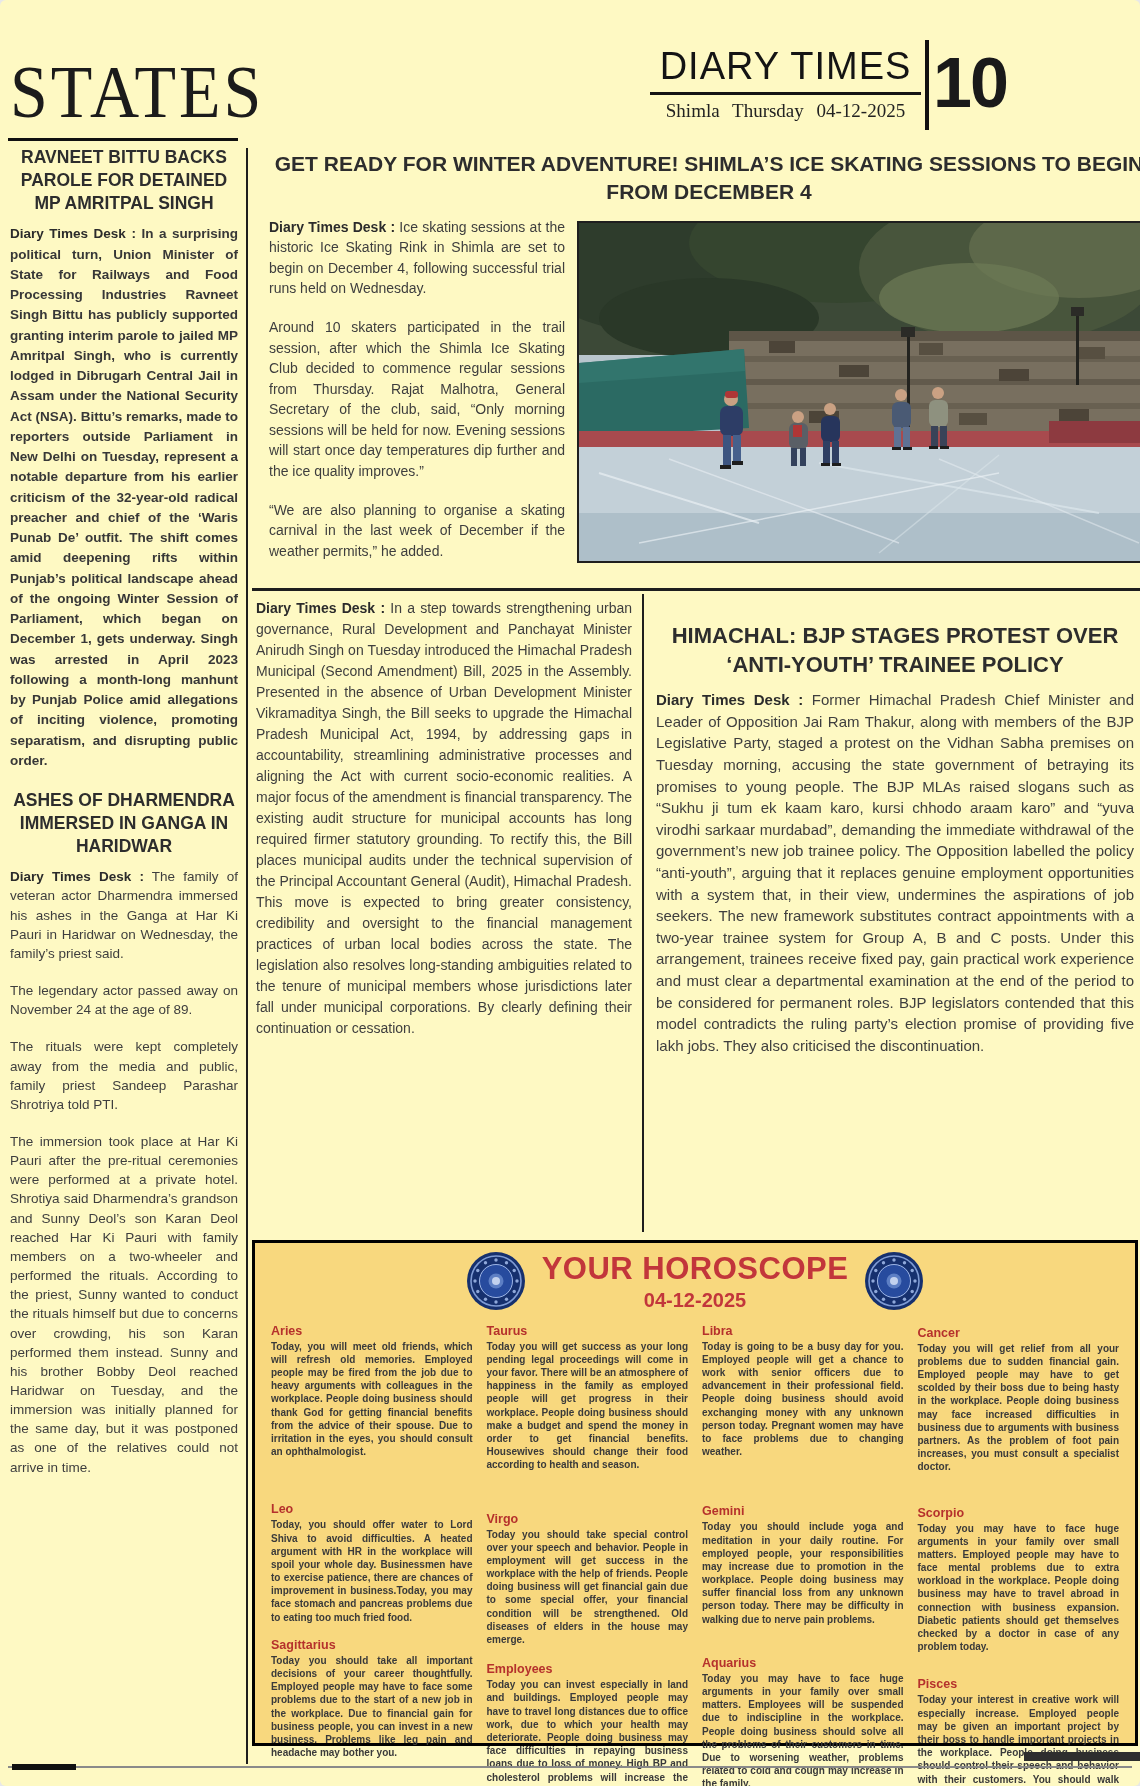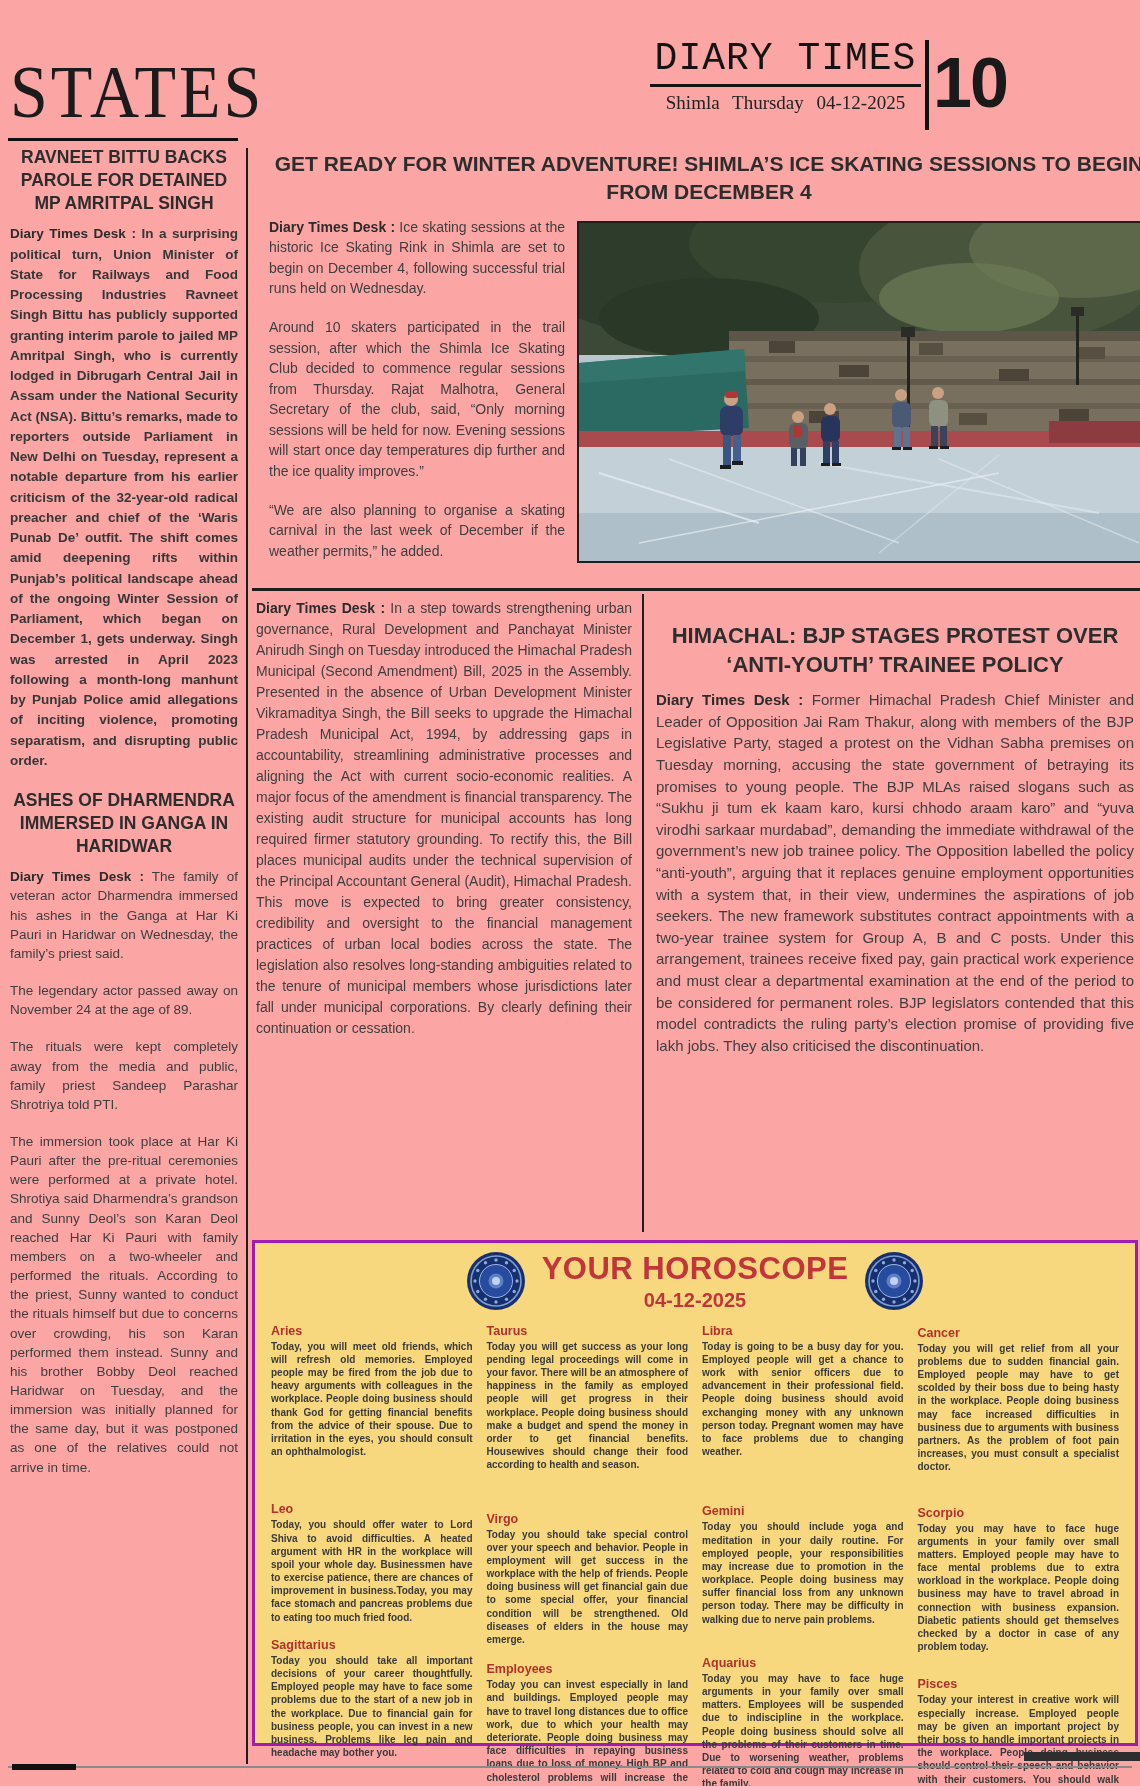--- a/index.html
+++ b/index.html
@@ -1,25 +1,25 @@
 <!DOCTYPE html>
 <html><head>
 <meta charset="utf-8">
 <style>
   html,body{margin:0;padding:0;background:#e8e8e8;}
-  .page{position:relative;width:1140px;height:1786px;background:#fca5a5;margin:0 auto;
-        font-family:"Liberation Sans",sans-serif;color:#333;overflow:hidden;}
+  .page{position:relative;width:1140px;height:1786px;background:#fef9c3;margin:0 auto;
+        font-family:"Liberation Sans",sans-serif;color:#333;overflow:hidden;border-radius:6px;}
 
   
   .states{position:absolute;left:10px;top:58px;font-family:"Liberation Serif",serif;
           font-size:68px;letter-spacing:3px;color:#1b1b1b;line-height:1;transform:scaleY(1.08);}
   .states-rule{position:absolute;left:8px;top:138px;width:230px;height:3px;background:#111;}
   .mast-right{position:absolute;left:648px;top:38px;width:275px;text-align:center;}
-  .paper-name{font-family:Liberation Mono, monospace;font-size:38px;color:#141414;
-              letter-spacing:1px;white-space:nowrap;line-height:1.1;}
+  .paper-name{font-family:Liberation Sans, sans-serif;font-size:38px;color:#141414;
+              letter-spacing:1px;white-space:nowrap;line-height:1.1;margin-top:8px;}
   .mast-underline{height:3px;background:#141414;margin:4px 2px 5px 2px;}
   .mast-dateline{font-family:"Liberation Serif",serif;font-size:19px;color:#222;
                  word-spacing:8px;white-space:nowrap;text-align:center;}
   .mast-vbar{position:absolute;left:925px;top:40px;width:4px;height:90px;background:#111;}
   .page-number{position:absolute;left:933px;top:48px;font-size:70px;font-weight:900;
                color:#1a1a1a;letter-spacing:-2px;line-height:1;}
 
   
   .vdiv1{position:absolute;left:246px;top:148px;width:2px;height:1616px;background:#1e1e1e;}
   .hdiv-skating{position:absolute;left:252px;top:588px;width:888px;height:3px;background:#1e1e1e;}
@@ -49,21 +49,21 @@
   .municipal{position:absolute;left:256px;top:598px;width:376px;}
   .municipal h2{font-size:21px;}
   .municipal .body-text{font-size:14px;line-height:1.5;}
 
   .protest{position:absolute;left:656px;top:622px;width:478px;}
   .protest h2{font-size:22px;}
   .protest .body-text{font-size:15px;line-height:1.44;}
 
   
   .horoscope{position:absolute;left:252px;top:1240px;width:886px;height:506px;
-             background:#f8d87e;border:3px solid #a21caf;box-sizing:border-box;}
+             background:#f8d87e;border:3px solid #000000;box-sizing:border-box;}
   .horo-header{display:flex;justify-content:center;align-items:center;gap:16px;padding-top:8px;}
   .horo-titles{text-align:center;}
   .horo-title{font-size:31px;font-weight:800;color:#c2363b;letter-spacing:.5px;line-height:1.15;}
   .horo-date{font-size:20px;font-weight:800;color:#c2363b;margin-top:2px;}
   .zodiac-emblem{width:60px;height:60px;flex:none;}
   .horo-grid{display:flex;gap:14px;padding:12px 16px 0 16px;}
   .horo-col{width:203px;}
   .sign{margin-bottom:28px;}
   .sign-name{font-size:12.5px;font-weight:800;color:#b5312c;margin-bottom:2px;}
   .sign-text{font-size:10px;font-weight:700;color:#3a3a3a;text-align:justify;line-height:1.32;}

